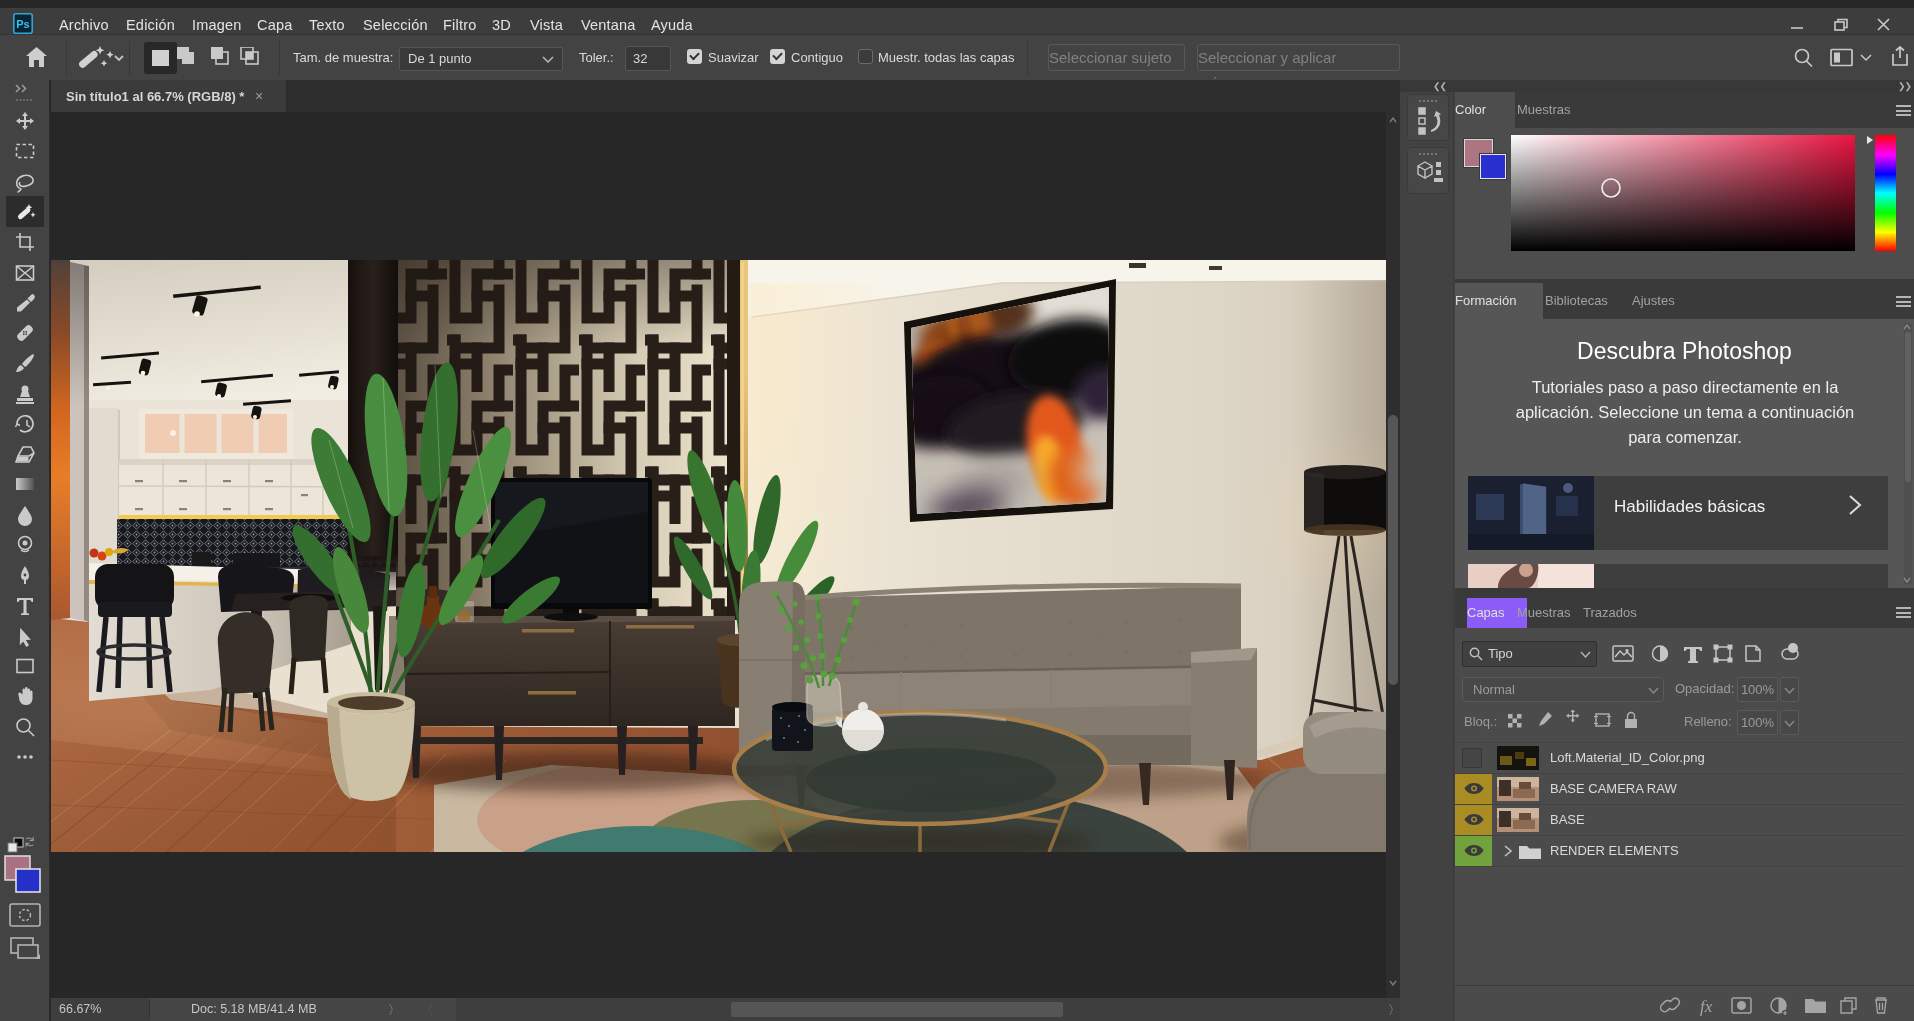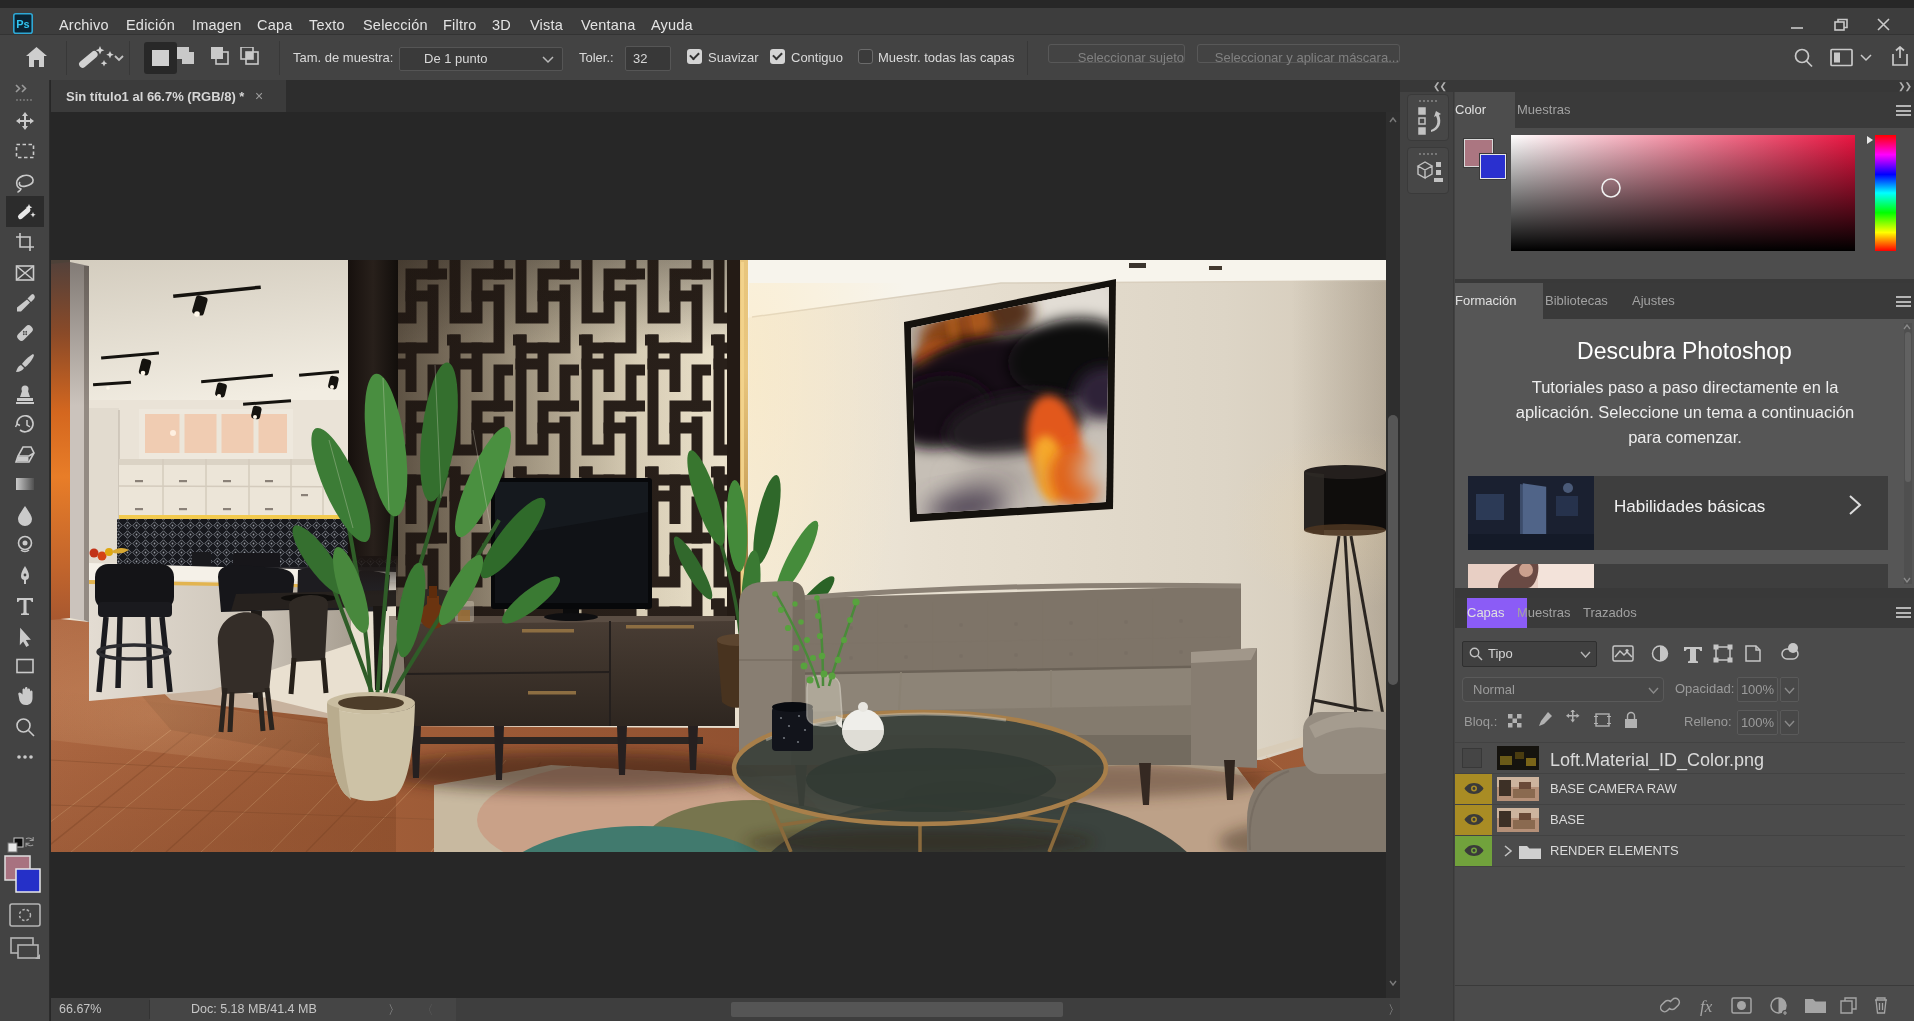--- a/index.html
+++ b/index.html
@@ -19,21 +19,21 @@
 #dock{position:absolute;left:1400px;top:80px;width:514px;height:941px;background:#424242}
 .ptabbar{position:absolute;background:#3a3a3a;width:459px;height:36px;left:55px}
 .ptab{position:absolute;top:0;height:36px;font-size:13px;color:#a2a2a2;line-height:36px}
 .ptab.on{color:#e0e0e0}
 .burger{position:absolute;width:15px;height:11px;border-top:2px solid #b5b5b5;border-bottom:2px solid #b5b5b5}
 .burger:before{content:"";position:absolute;left:0;top:2.5px;width:15px;height:2px;background:#b5b5b5}
 .chk{position:absolute;width:15px;height:15px;border-radius:3px;background:#d4d4d4}
 .chk:after{content:"";position:absolute;left:3.2px;top:3.2px;width:7px;height:4px;border-left:2.4px solid #333;border-bottom:2.4px solid #333;transform:rotate(-45deg)}
 .unchk{position:absolute;width:15px;height:15px;border-radius:3px;background:#3b3b3b;border:1px solid #6b6b6b}
 .olabel{position:absolute;top:15px;font-size:13px;color:#dadada}
-.obtn{position:absolute;top:9px;height:19px;border:1px solid #585858;border-radius:3px;color:#818181;font-size:13px;text-align:right}
+.obtn{position:absolute;top:9px;height:27px;border:1px solid #585858;border-radius:3px;color:#818181;font-size:15px;text-align:left}
 .osep{position:absolute;top:6px;width:1px;height:34px;background:#383838}
 </style></head>
 <body>
 <div id="menubar">
   <svg class="abs" style="left:13px;top:5px" width="20" height="21" viewBox="0 0 20 21">
       <rect x="0.8" y="0.8" width="18.4" height="19.4" rx="2" fill="#0b2433" stroke="#2fa8d5" stroke-width="1.6"></rect>
       <text x="10" y="15" font-size="11" font-weight="bold" fill="#31c5f0" text-anchor="middle" font-family="Liberation Sans">Ps</text>
     </svg>
   <span style="left:59px">Archivo</span>
   <span style="left:126px">Edición</span>
@@ -81,21 +81,21 @@
         <rect x="5" y="5" width="12" height="12" fill="none" stroke="#c9c9c9" stroke-width="1.6"></rect>
       </g>
     <g transform="translate(64,0)">
         <rect x="0" y="0" width="12" height="12" fill="none" stroke="#c9c9c9" stroke-width="1.6"></rect>
         <rect x="5" y="5" width="12" height="12" fill="none" stroke="#c9c9c9" stroke-width="1.6"></rect>
         <rect x="5" y="5" width="7" height="7" fill="#c9c9c9"></rect>
       </g>
   </svg>
   <div class="osep" style="left:279px"></div>
   <div class="olabel" style="left:293px">Tam. de muestra:</div>
-  <div class="abs" style="left:399px;top:12px;width:164px;height:24px;background:#3a3a3a;border:1px solid #555;border-radius:2px;color:#d8d8d8;font-size:13px;line-height:22px;padding-left:24px">De 1 punto
+  <div class="abs" style="left:399px;top:12px;width:164px;height:24px;background:#3a3a3a;border:1px solid #555;border-radius:2px;color:#d8d8d8;font-size:13px;line-height:22px;padding-left:8px">De 1 punto
     <svg class="abs" style="right:8px;top:8px" width="12" height="8" viewBox="0 0 12 8">
         <path d="M1 1 L6 6 L11 1" stroke="#b9b9b9" stroke-width="1.5" fill="none"></path>
       </svg>
   </div>
   <div class="olabel" style="left:579px">Toler.:</div>
   <div class="abs" style="left:625px;top:11px;width:46px;height:25px;background:#383838;border:1px solid #565656;border-radius:2px;color:#d8d8d8;font-size:13px;line-height:23px;padding-left:7px">32</div>
   <div class="chk" style="left:687px;top:14px"></div>
   <div class="olabel" style="left:708px">Suavizar</div>
   <div class="chk" style="left:770px;top:14px"></div>
   <div class="olabel" style="left:791px">Contiguo</div>
@@ -1070,21 +1070,21 @@
   <div class="abs" style="left:55px;top:755px;width:450px;height:1px;background:#424242"></div>
   <div class="abs" style="left:55px;top:786px;width:450px;height:1px;background:#424242"></div>
 
   <div class="abs" style="left:62px;top:668px;width:20px;height:20px;background:#454545;border:1px solid #383838"></div>
   <svg class="abs" style="left:97px;top:666px" width="42" height="24" viewBox="0 0 42 24">
       <rect width="42" height="24" fill="#15130e"></rect>
       <rect x="3" y="10" width="12" height="9" fill="#6a5a18"></rect>
       <rect x="18" y="6" width="9" height="7" fill="#4a3c10"></rect>
       <rect x="29" y="12" width="10" height="8" fill="#7a6418"></rect>
     </svg>
-  <div class="abs" style="left:150px;top:670px;color:#dadada;font-size:18px">Loft.Material_ID_Color.png</div>
+  <div class="abs" style="left:150px;top:670px;color:#dadada;font-size:13px">Loft.Material_ID_Color.png</div>
 
   <div class="abs" style="left:55px;top:694px;width:37px;height:30px;background:#a98c24"></div>
   <svg class="abs" style="left:64px;top:702px" width="20" height="13" viewBox="0 0 20 13">
       <path d="M10 1 C5 1 2 4 0.5 6.5 C2 9 5 12 10 12 C15 12 18 9 19.5 6.5 C18 4 15 1 10 1 Z" fill="#3a3a3a"></path>
       <circle cx="10" cy="6.5" r="3" fill="#a98c24"></circle>
       <circle cx="10" cy="6.5" r="1.4" fill="#3a3a3a"></circle>
     </svg>
   <svg class="abs" style="left:97px;top:697px" width="42" height="24" viewBox="0 0 42 24">
       <rect width="42" height="24" fill="#b59078"></rect>
       <rect x="0" y="0" width="42" height="10" fill="#cdb49e"></rect>

